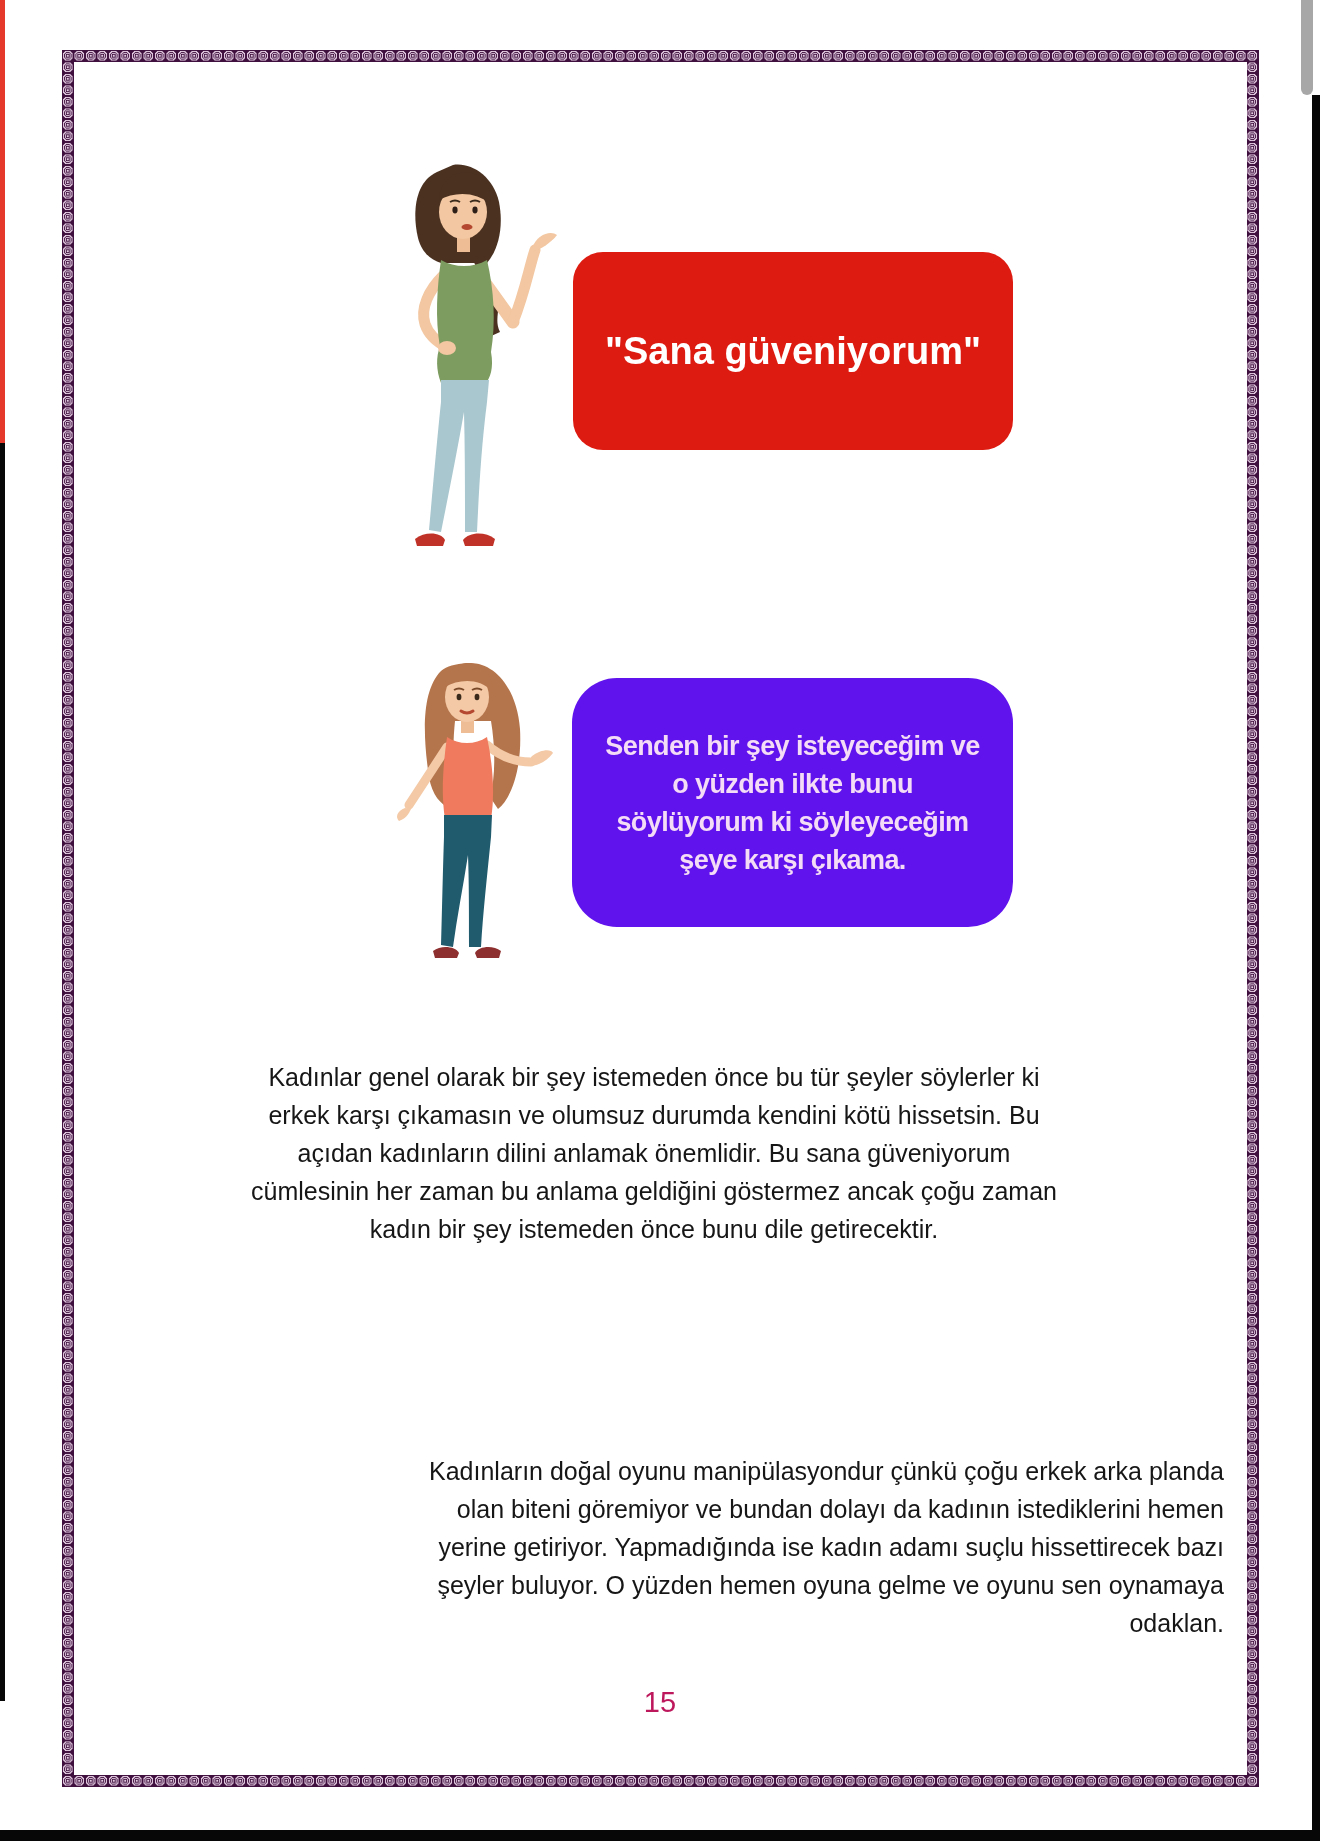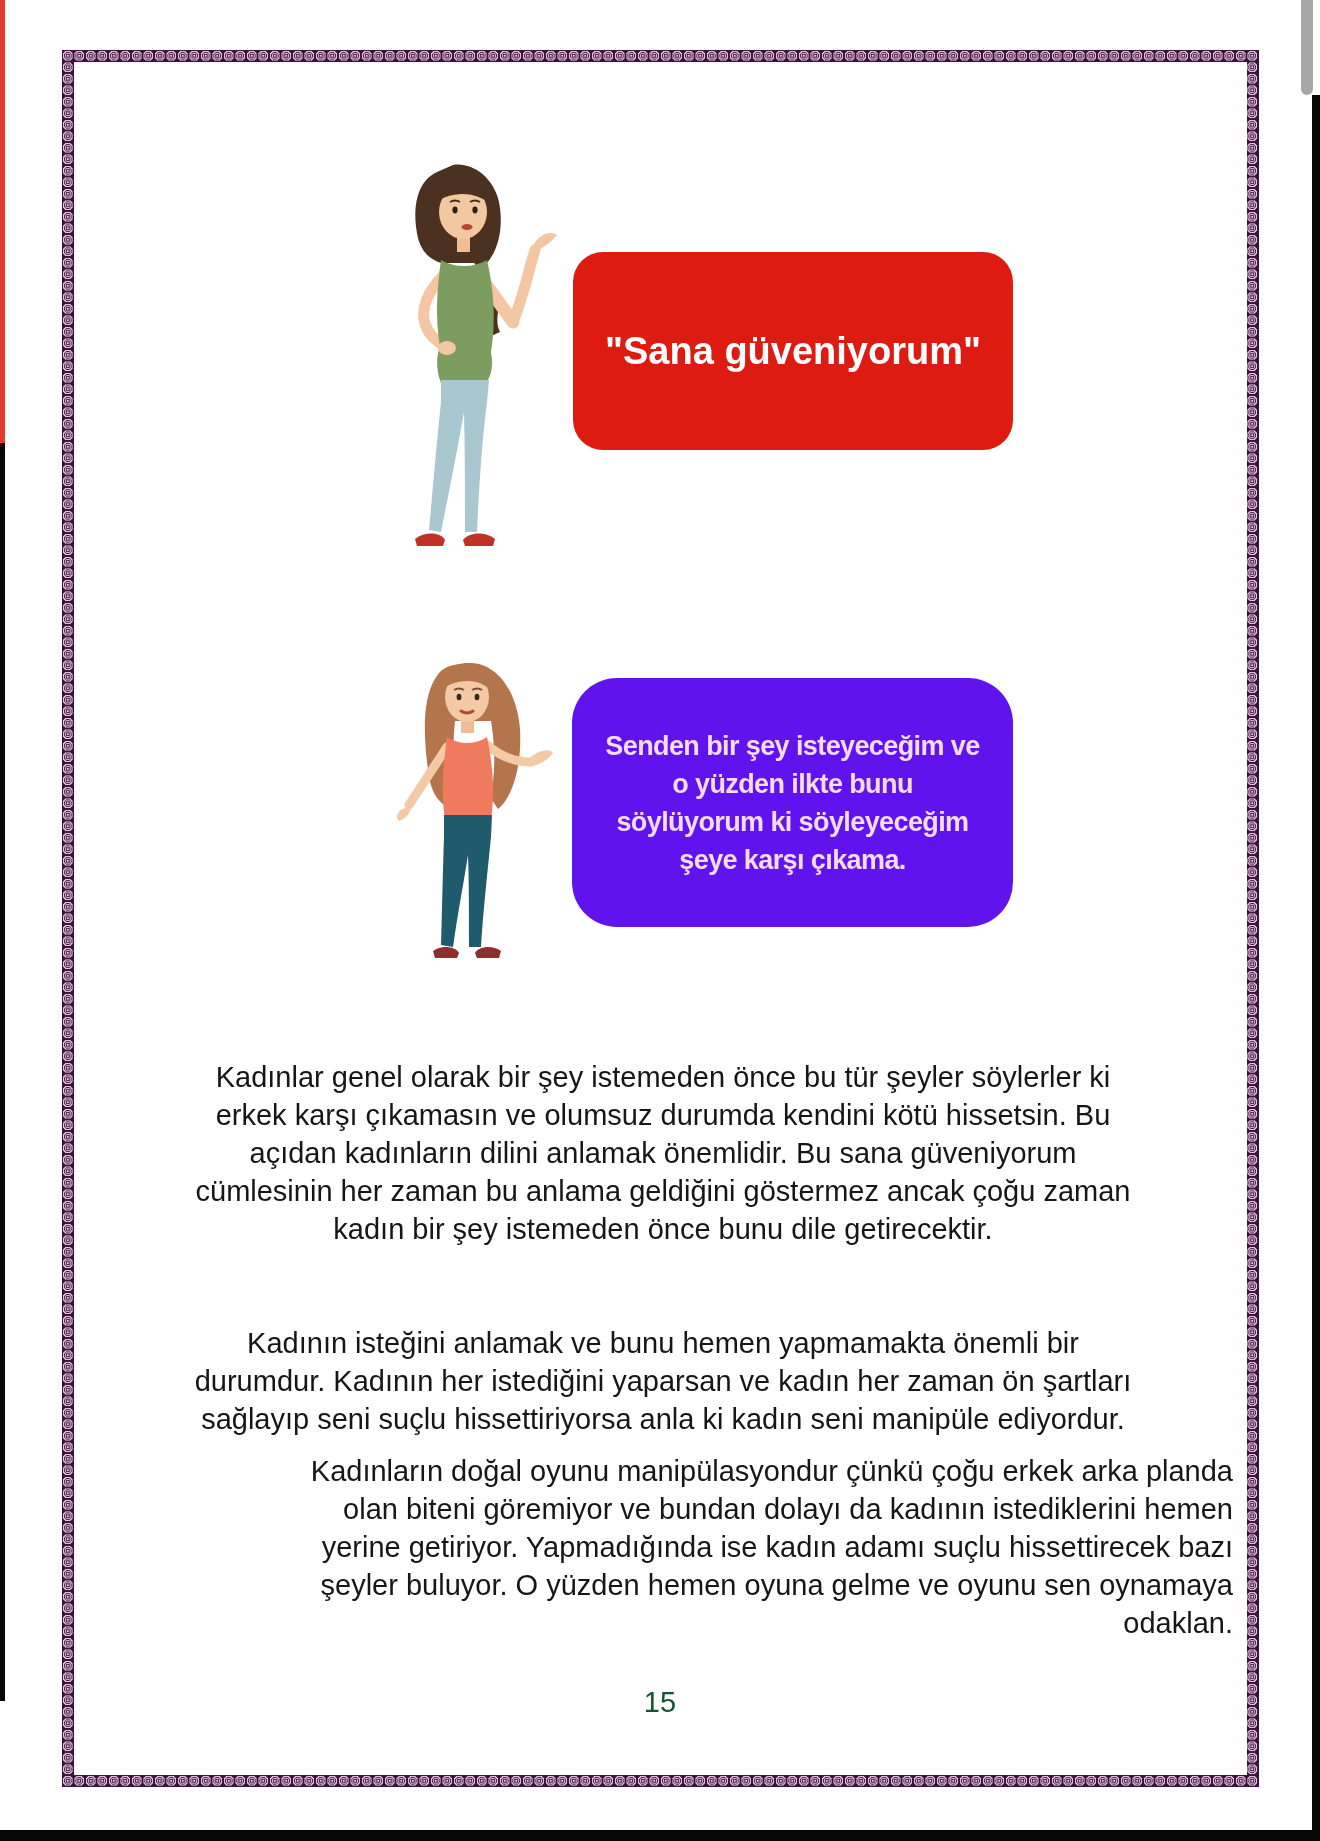--- a/index.html
+++ b/index.html
@@ -37,29 +37,29 @@
     left:573px; top:252px; width:440px; height:198px; border-radius:30px;
     font-size:38px;
   }
   .bubble-purple {
     left:572px; top:678px; width:441px; height:249px; border-radius:45px;
     font-size:27px; line-height:38px; letter-spacing:-0.6px; 
   }
   .bubble span { white-space:pre-line; }
   
   .para {
-    position:absolute; left:93px; width:1140px; text-align:center;
-    font-size:29px; line-height:38px; color:#161616; white-space:pre-line;
+    position:absolute; left:84px; width:1140px; text-align:center;
+    font-size:25px; line-height:38px; color:#161616; white-space:pre-line;
   }
   .p1 { top:1058px; }
   .p2 { top:1324px; }
   .p3 { top:1452px;text-align:right; }
   .page-number {
     position:absolute; left:0; top:1686px; width:1320px;
-    text-align:center; font-size:29px; color:#14532d;
+    text-align:center; font-size:29px; color:#be185d;
   }
 </style>
 </head>
 <body>
 
 <div class="screen">
 
   <div class="strip-red" style="background-color: rgb(229, 57, 44);"></div>
   <div class="strip-blk-l" style="background-color: rgb(7, 7, 7);"></div>
   <div class="strip-blk-r" style="background-color: rgb(7, 7, 7);"></div>
@@ -140,23 +140,20 @@
 o yüzden ilkte bunu
 söylüyorum ki söyleyeceğim
 şeye karşı çıkama.</span>
   </div>
 
   <div class="para p1">Kadınlar genel olarak bir şey istemeden önce bu tür şeyler söylerler ki
 erkek karşı çıkamasın ve olumsuz durumda kendini kötü hissetsin. Bu
 açıdan kadınların dilini anlamak önemlidir. Bu sana güveniyorum
 cümlesinin her zaman bu anlama geldiğini göstermez ancak çoğu zaman
 kadın bir şey istemeden önce bunu dile getirecektir.</div>
-  <div class="para p2">Kadının isteğini anlamak ve bunu hemen yapmamakta önemli bir
-durumdur. Kadının her istediğini yaparsan ve kadın her zaman ön şartları
-sağlayıp seni suçlu hissettiriyorsa anla ki kadın seni manipüle ediyordur.</div>
   <div class="para p3">Kadınların doğal oyunu manipülasyondur çünkü çoğu erkek arka planda
 olan biteni göremiyor ve bundan dolayı da kadının istediklerini hemen
 yerine getiriyor. Yapmadığında ise kadın adamı suçlu hissettirecek bazı
 şeyler buluyor. O yüzden hemen oyuna gelme ve oyunu sen oynamaya
 odaklan.</div>
 
   <div class="page-number">15</div>
 
 </div>
 

